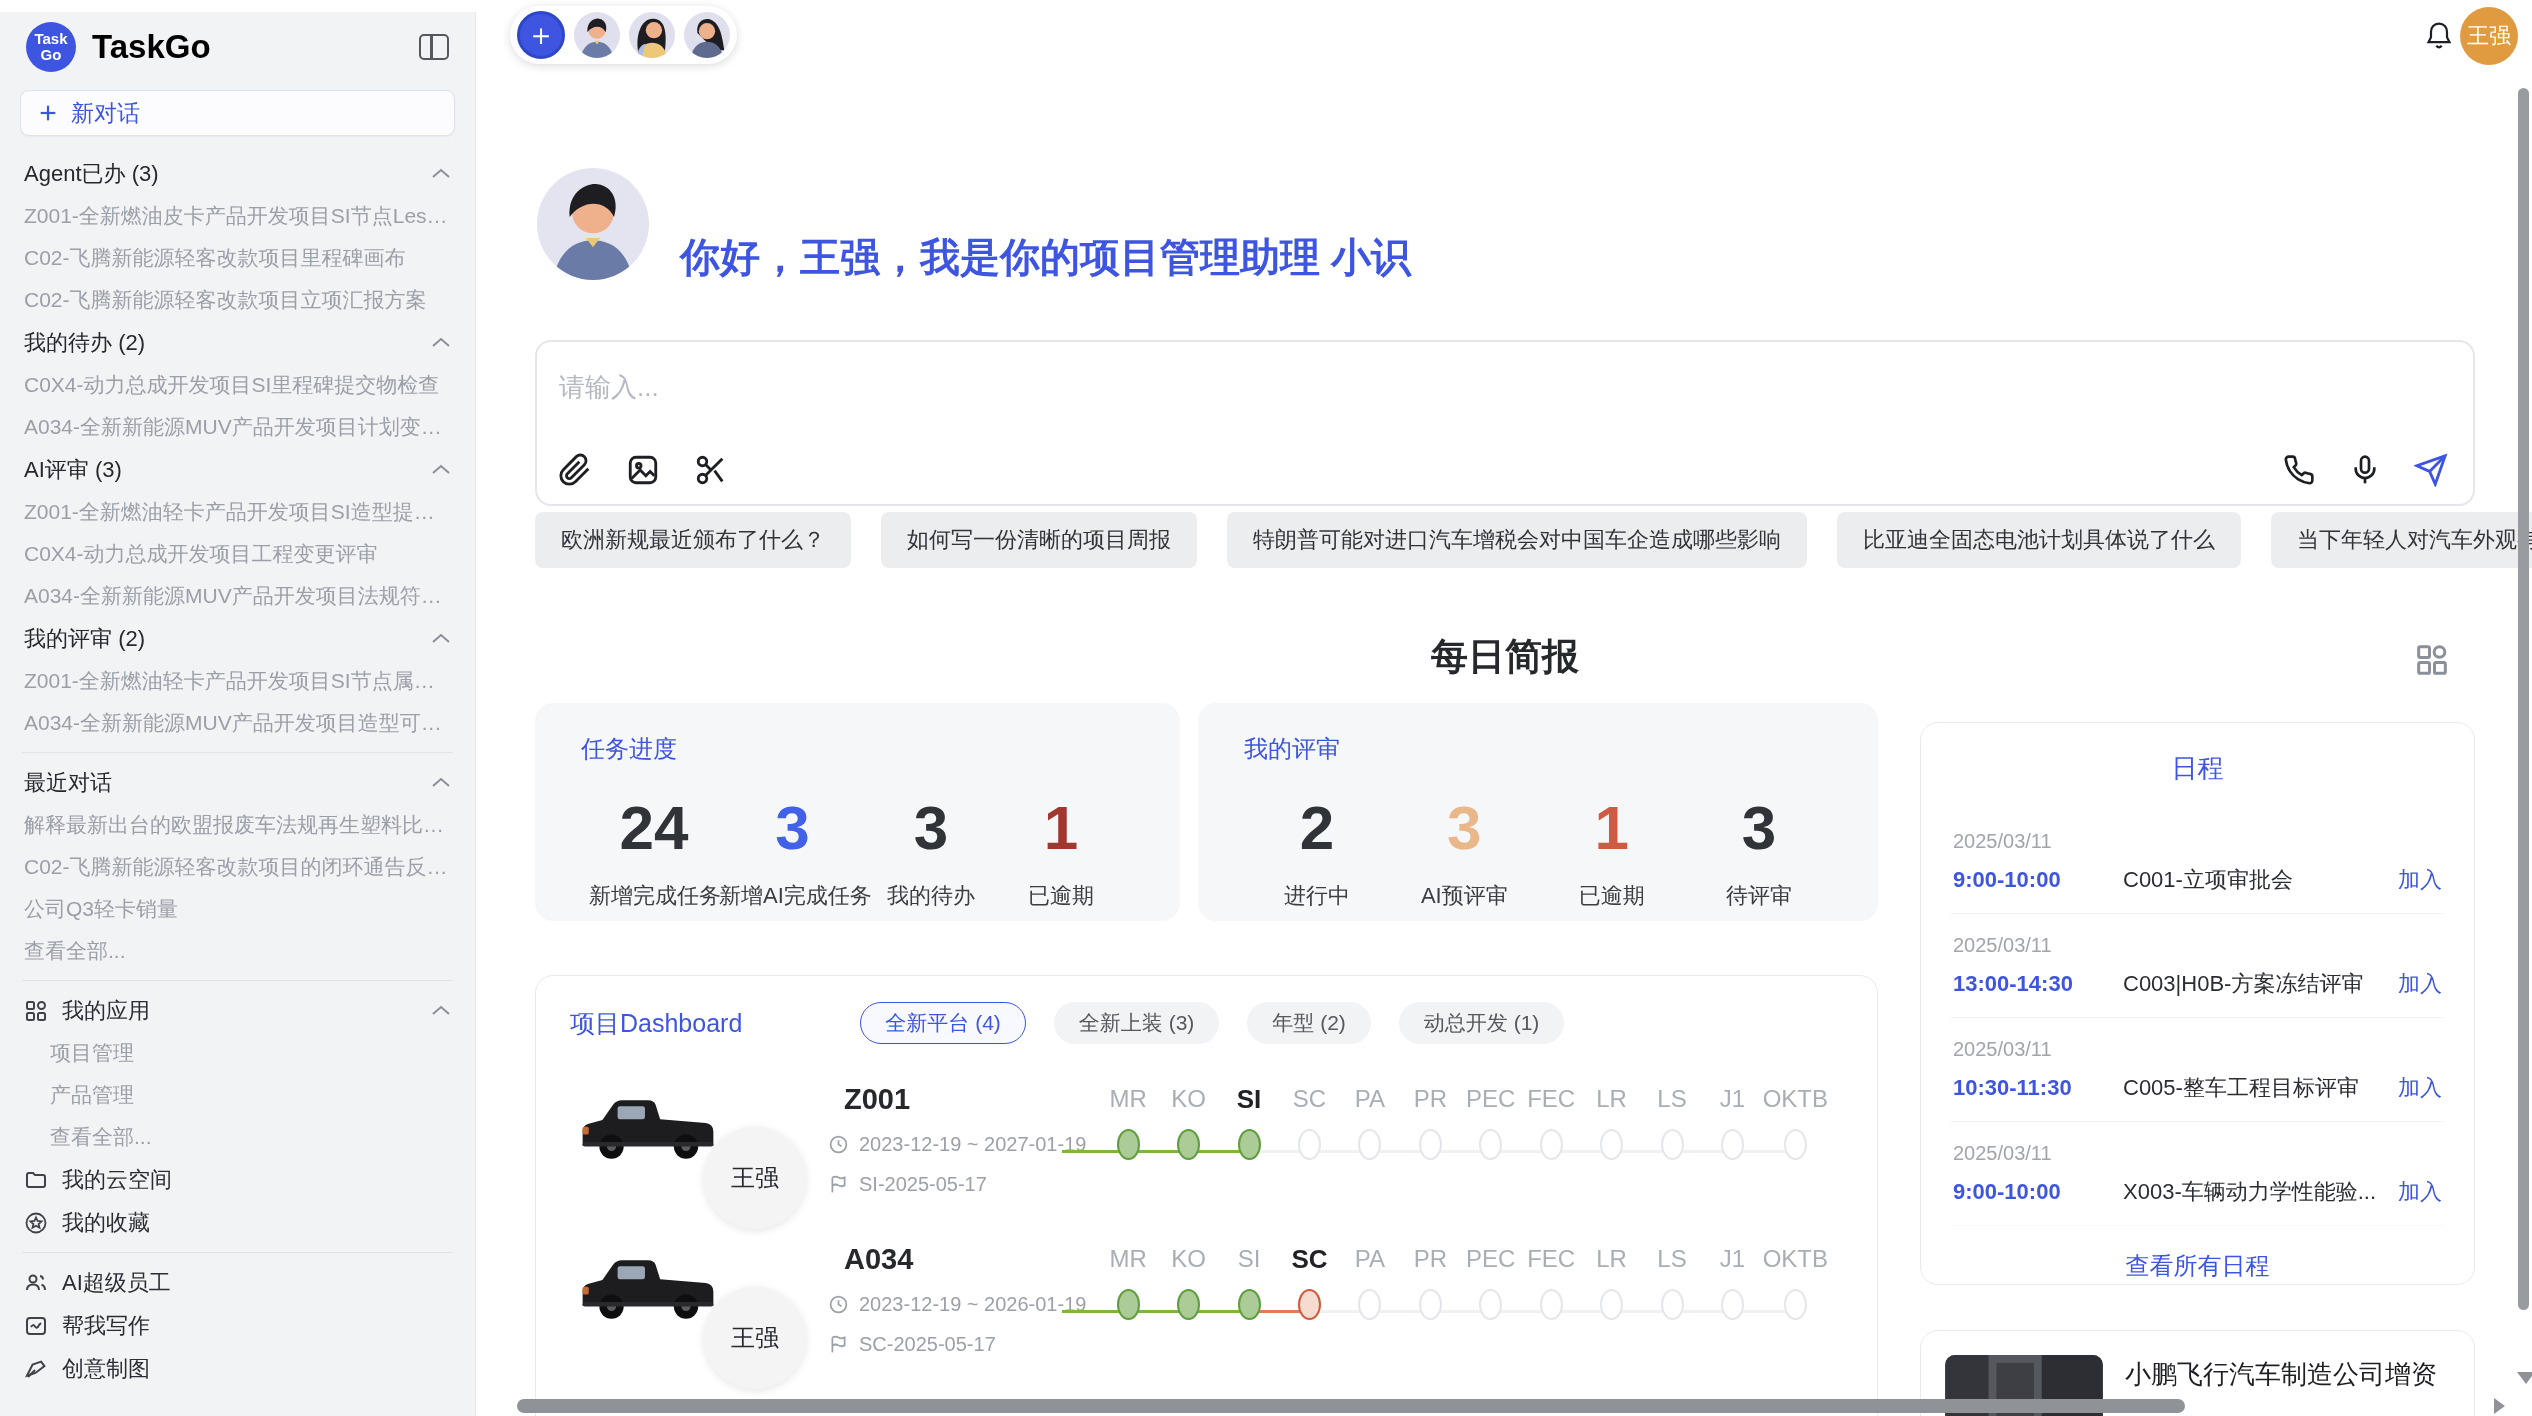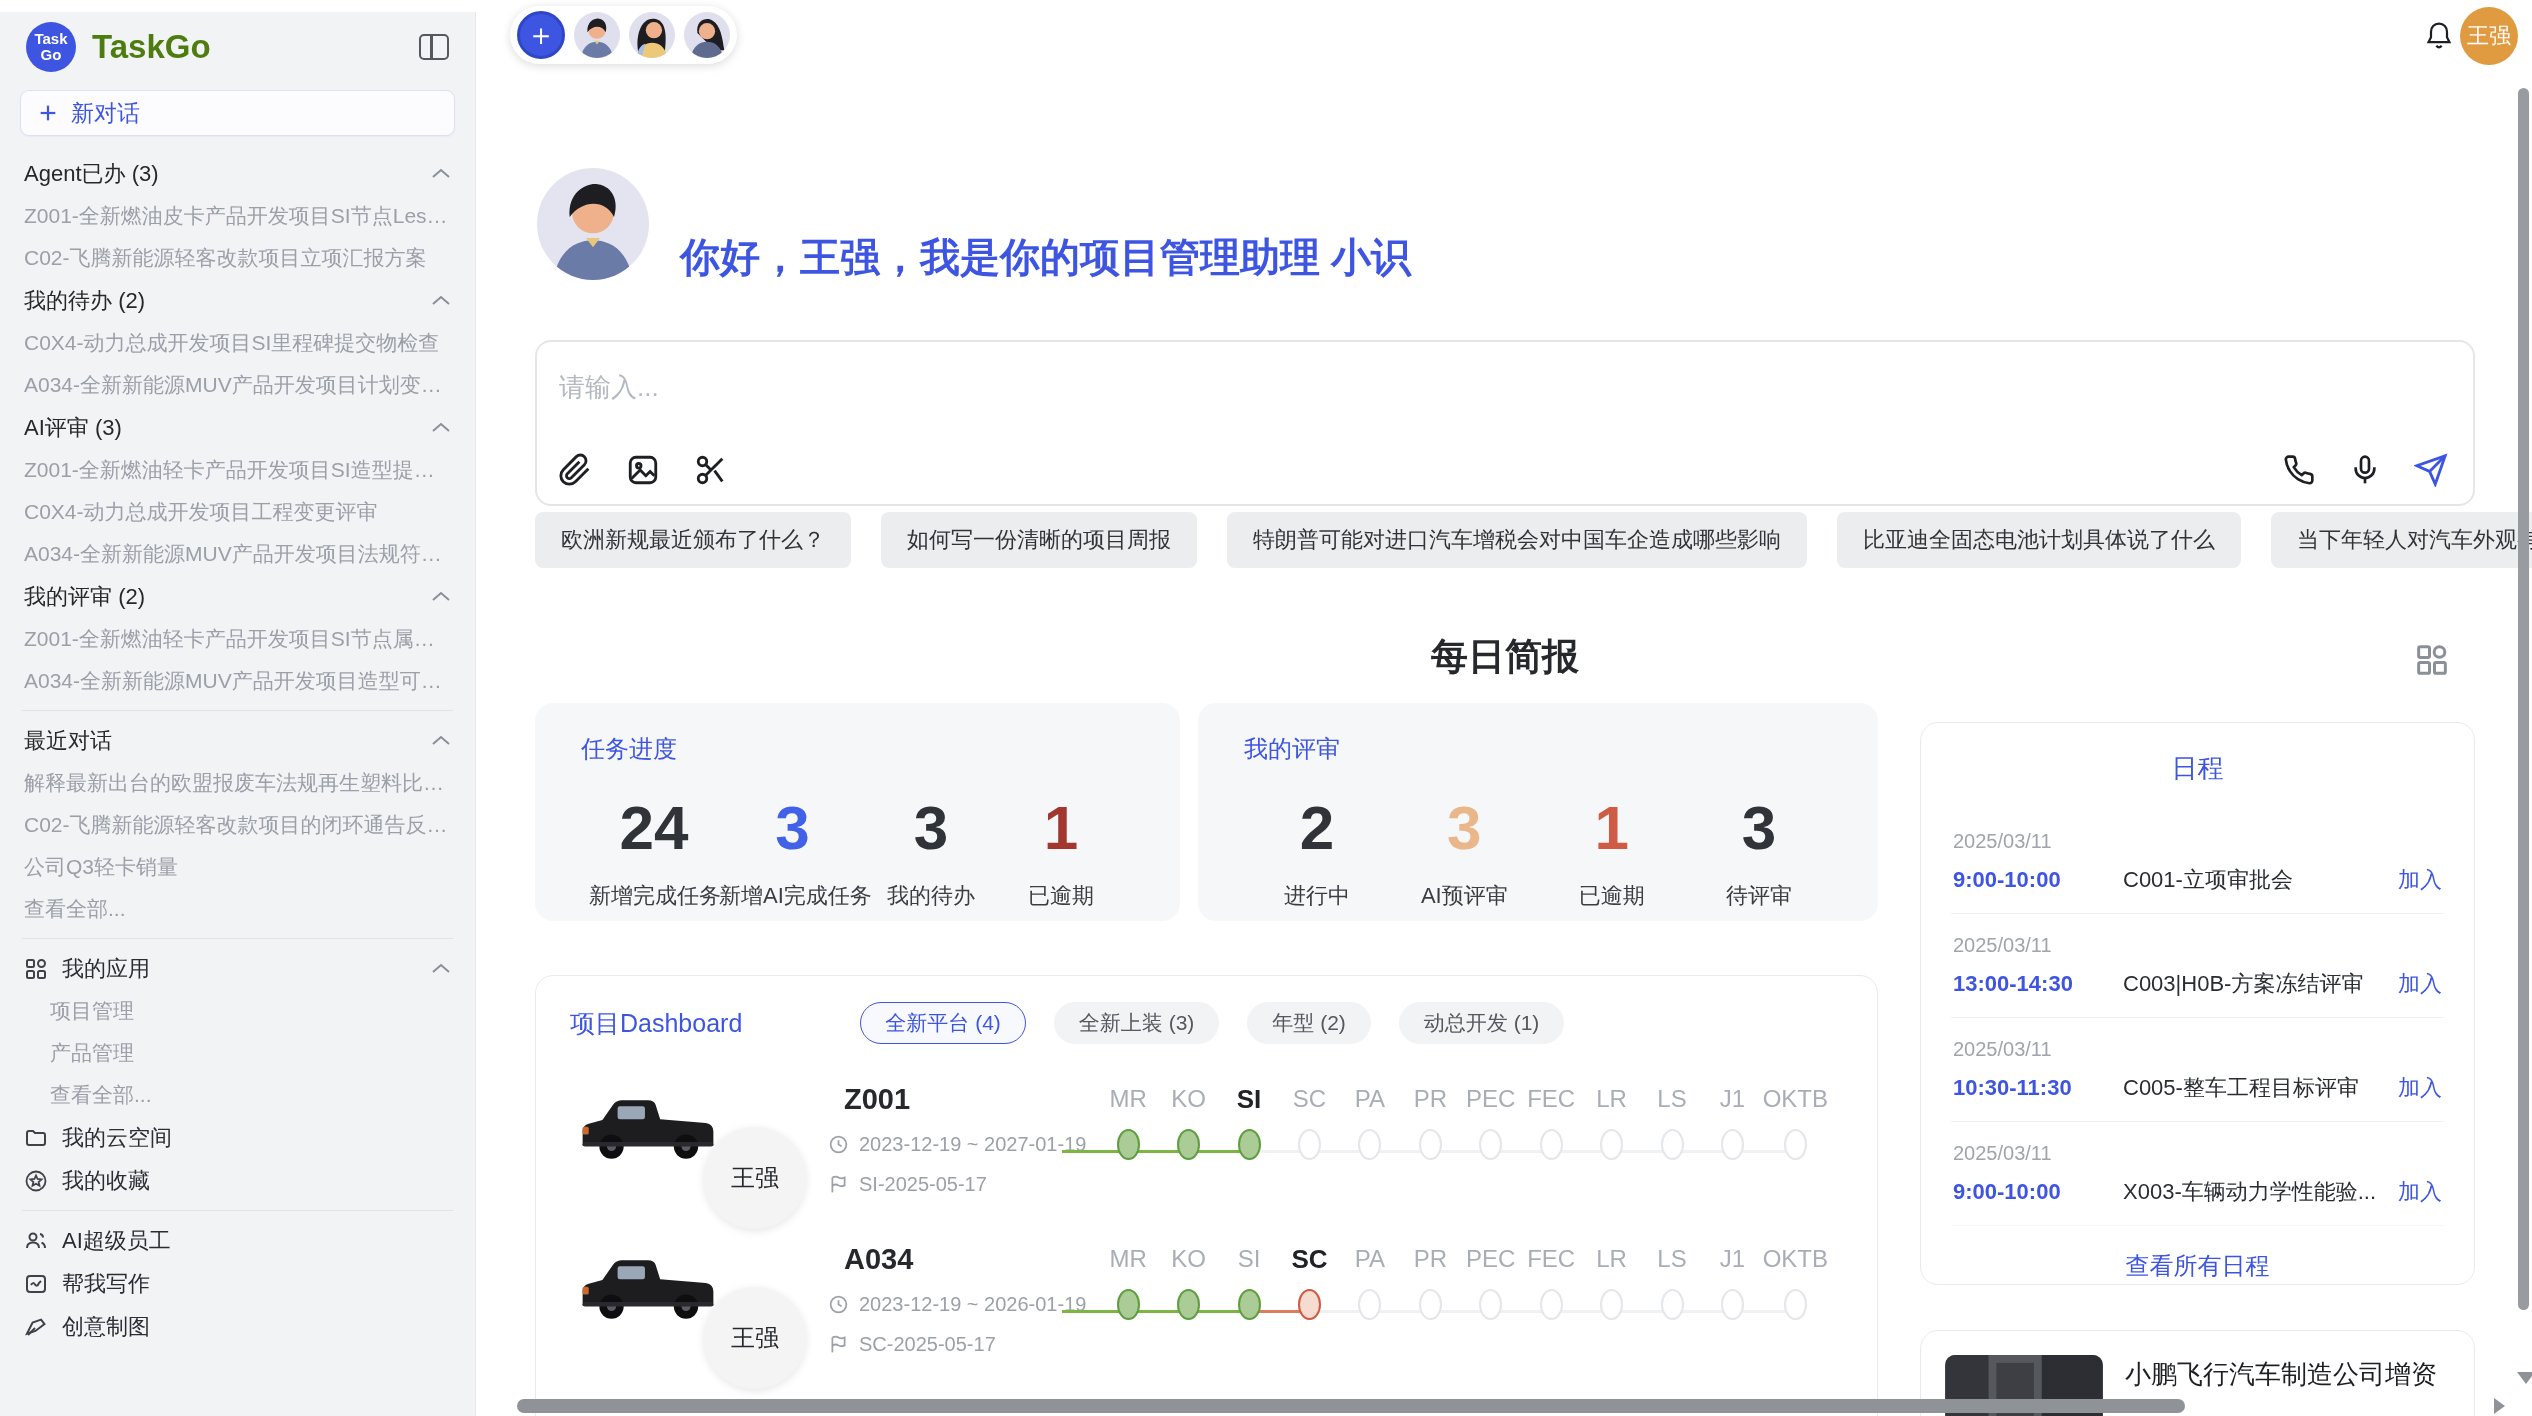--- a/index.html
+++ b/index.html
@@ -7,21 +7,21 @@
   body { font-family:"Liberation Sans","DejaVu Sans",sans-serif; color:#2a2d33; }
   #app { position:relative; width:2532px; height:1416px; overflow:hidden; background:#fff; }
 
   
   .sidebar { position:absolute; left:0; top:12px; width:476px; height:1416px;
              background:#f2f3f5; border-right:1px solid #e6e7ea; padding:0 20px; overflow:hidden; }
   .side-top { display:flex; align-items:center; height:70px; }
   .logo-circle { width:50px; height:50px; border-radius:50%; background:#3d55e0; color:#fff;
                  display:flex; flex-direction:column; align-items:center; justify-content:center;
                  font-size:15px; font-weight:700; line-height:16px; margin-left:6px; }
-  .app-title { font-size:33px; font-weight:700; color:#4d7c0f; margin-left:16px; flex:1; }
+  .app-title { font-size:33px; font-weight:700; color:#000000; margin-left:16px; flex:1; }
   .panel-icon { width:30px; height:26px; border:2.5px solid #55585e; border-radius:5px; position:relative; margin-right:6px; cursor:pointer; }
   .panel-icon::after { content:""; position:absolute; left:9px; top:0; width:2.5px; height:100%; background:#55585e; }
   .new-chat { width:100%; height:46px; margin:8px 0 16px 0; background:#fcfcfe; border:1px solid #dde1f2;
               border-radius:9px; color:#3d55e0; font-size:23px; display:flex; align-items:center;
               padding-left:16px; gap:12px; cursor:pointer; box-shadow:0 1px 2px rgba(60,80,200,.06); }
   .sec-header { display:flex; align-items:center; height:43px; font-size:22px; color:#26282c; padding:0 4px; }
   .sec-header .grow { flex:1; }
   .side-item { height:42px; line-height:42px; font-size:21px; color:#9b9fa8; padding:0 4px;
                white-space:nowrap; overflow:hidden; text-overflow:ellipsis; cursor:pointer; }
   .side-sub { padding-left:30px; }
@@ -196,20 +196,21 @@
 
     <div class="sec-header">
       <span>Agent已办</span>&nbsp;
       <span>(3)</span>
       <span class="grow"></span>
       <svg class="chev" width="20" height="11" viewBox="0 0 20 11" fill="none" stroke="#8a8f99" stroke-width="2">
           <polyline points="2,9 10,2 18,9"></polyline>
         </svg>
     </div>
     <div class="side-item">Z001-全新燃油皮卡产品开发项目SI节点Lesson Learn报告</div>
+    <div class="side-item">C02-飞腾新能源轻客改款项目里程碑画布</div>
     <div class="side-item">C02-飞腾新能源轻客改款项目立项汇报方案</div>
 
     <div class="sec-header">
       <span>我的待办</span>&nbsp;
       <span>(2)</span>
       <span class="grow"></span>
       <svg class="chev" width="20" height="11" viewBox="0 0 20 11" fill="none" stroke="#8a8f99" stroke-width="2">
           <polyline points="2,9 10,2 18,9"></polyline>
         </svg>
     </div>

